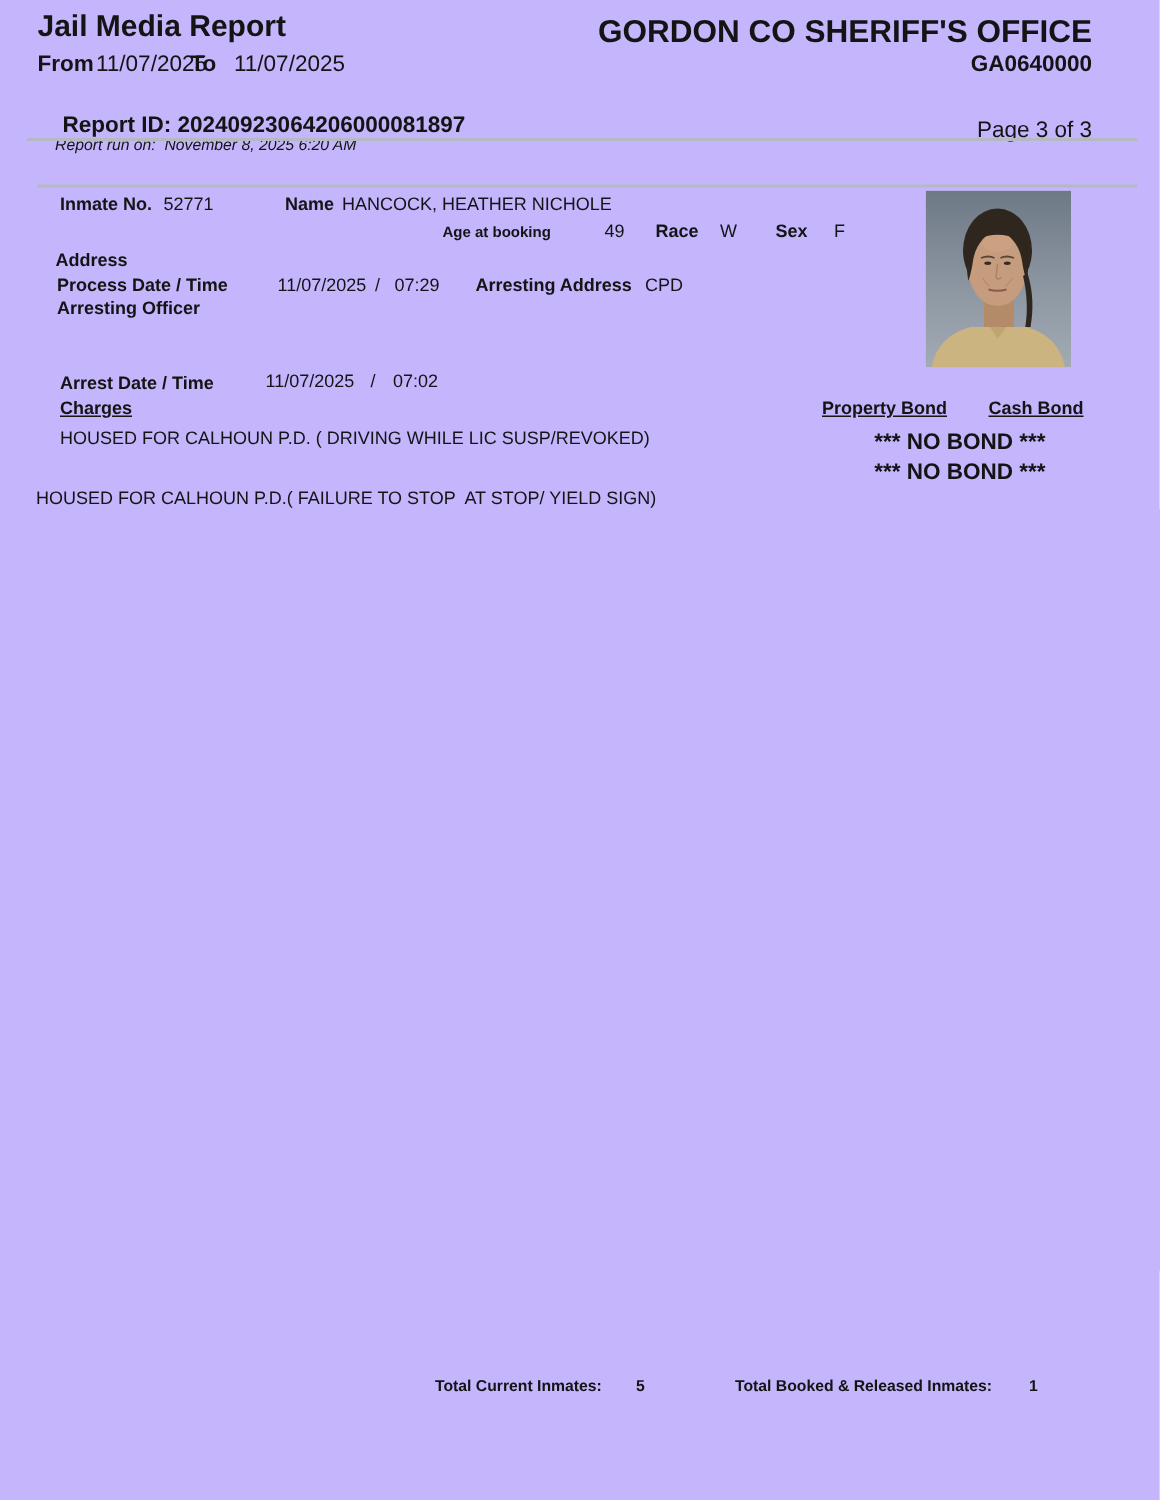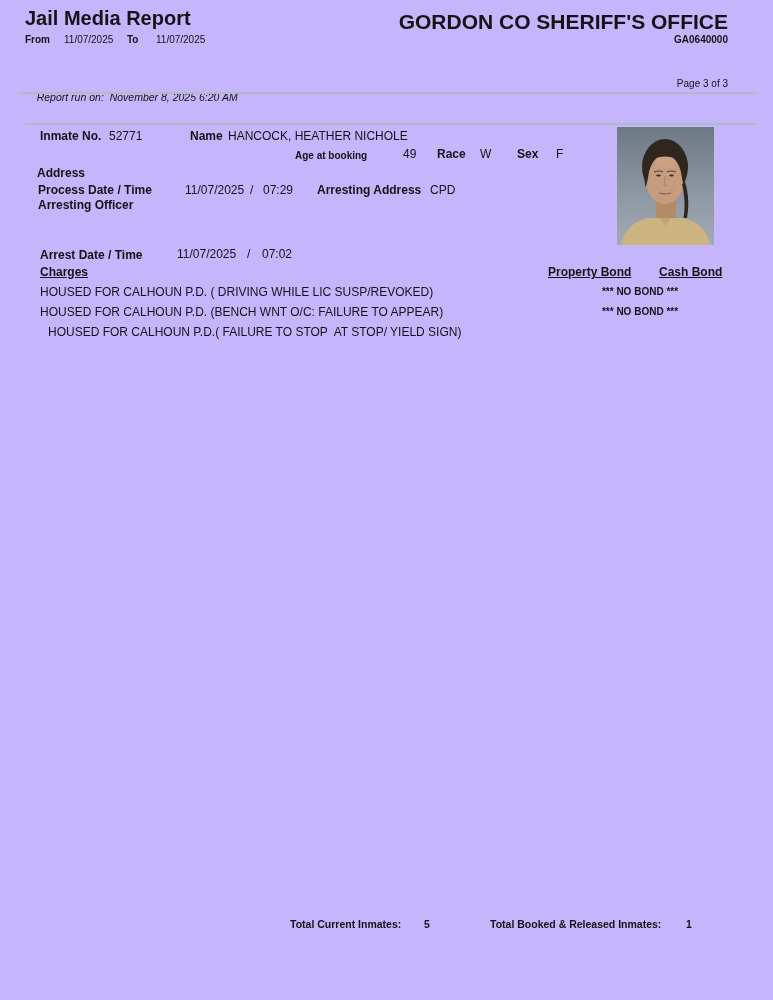--- a/index.html
+++ b/index.html
@@ -10,21 +10,21 @@
     font-family:"Liberation Sans", sans-serif; overflow:hidden;
   }
   .abs { position:absolute; white-space:pre; line-height:1.15; }
   .b  { font-weight:bold; }
   .i  { font-style:italic; }
   .u  { text-decoration:underline; }
   .fs20 { font-size:20px; }
   .fs15 { font-size:21px; }
   .fs13 { font-size:13.5px; letter-spacing:.2px; }
   .fs12 { font-size:12px; }
-  .fs11 { font-size:10px; }
+  .fs11 { font-size:15px; }
   .fs10 { font-size:10px; }
   .fs105 { font-size:10.5px; }
   .rule { position:absolute; height:2px; background:#b4bac1; }
   .right { text-align:right; }
   .photo {
     position:absolute; left:617px; top:127px; width:97px; height:118px;
     overflow:hidden;
   }
   .photo svg { display:block; width:100%; height:100%; }
   .bond-cell { width:130px; text-align:center; }
@@ -37,20 +37,23 @@
   <div class="abs b fs20" style="left:25px; top:7px;">Jail Media Report</div>
 
   <div class="abs b fs11" style="left:25px; top:34px;">From</div>
   <div class="abs fs11" style="left:64px; top:34px;">11/07/2025</div>
   <div class="abs b fs11" style="left:127px; top:34px;">To</div>
   <div class="abs fs11" style="left:156px; top:34px;">11/07/2025</div>
 
   <div class="abs b fs15 right" style="right:45px; top:10px;">GORDON CO SHERIFF'S OFFICE</div>
   <div class="abs b fs11 right" style="right:45px; top:34px;">GA0640000</div>
 
+  <div class="abs b fs11" style="left:25px; top:58px;">
+    <span>Report ID:</span><span> </span><span>20240923064206000081897</span>
+  </div>
 
   <div class="abs i fs105" style="left:25px; top:79px;">
     <span>Report run on:</span><span>  </span><span>November 8, 2025 6:20 AM</span>
   </div>
   <div class="abs fs11 right" style="right:45px; top:78px;">Page 3 of 3</div>
 
   <div class="rule" style="left:18px; top:92px; width:740px;"></div>
 
 
   <div class="rule" style="left:25px; top:123px; width:733px;"></div>
@@ -127,24 +130,23 @@
   <div class="abs fs12" style="left:247px; top:248px;">/</div>
   <div class="abs fs12" style="left:262px; top:248px;text-align:right;">07:02</div>
 
   <div class="abs b u fs12" style="left:40px; top:266px;">Charges</div>
   <div class="abs b u fs12" style="left:548px; top:266px;">Property Bond</div>
   <div class="abs b u fs12" style="left:659px; top:266px;">Cash Bond</div>
 
   <div class="abs fs12" style="left:40px; top:286px;">HOUSED FOR CALHOUN P.D. ( DRIVING WHILE LIC SUSP/REVOKED)</div>
   <div class="abs b fs11 bond-cell" style="left:575px; top:286px;">*** NO BOND ***</div>
 
-  <div class="abs fs12" style="left:40px; top:306px;">HOUSED FOR CALHOUN P.D. (BENCH WNT O/C: FAILURE TO APPEAR)</div>
   <div class="abs b fs11 bond-cell" style="left:575px; top:306px;">*** NO BOND ***</div>
 
-  <div class="abs fs12" style="left:48px; top:326px;">HOUSED FOR CALHOUN P.D.( FAILURE TO STOP  AT STOP/ YIELD SIGN)</div>
+  <div class="abs fs12" style="left:24px; top:326px;">HOUSED FOR CALHOUN P.D.( FAILURE TO STOP  AT STOP/ YIELD SIGN)</div>
   <div class="abs b fs11 bond-cell" style="left:575px; top:326px;"></div>
 
   <div class="abs b fs105" style="left:290px; top:918px;">Total Current Inmates:</div>
   <div class="abs b fs105" style="left:424px; top:918px;">5</div>
   <div class="abs b fs105" style="left:490px; top:918px;">Total Booked &amp; Released Inmates:</div>
   <div class="abs b fs105" style="left:686px; top:918px;">1</div>
 
 </div>
 
 </body></html>

